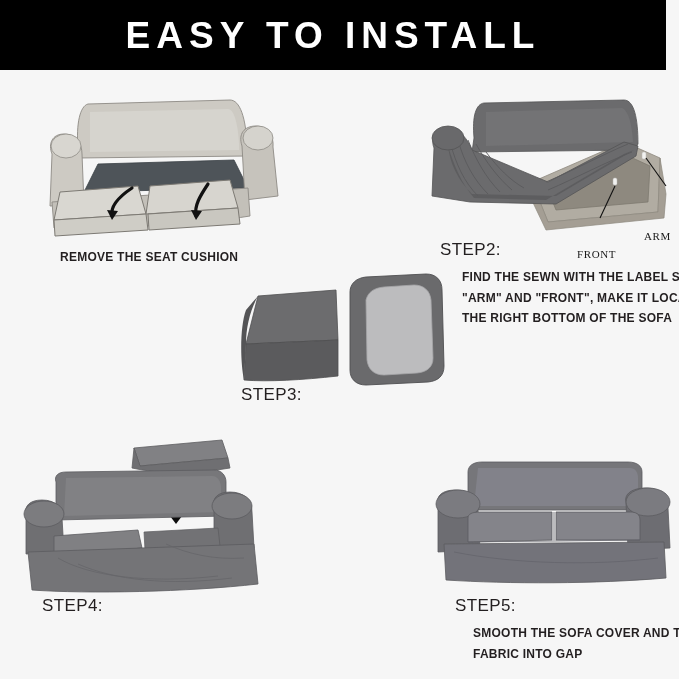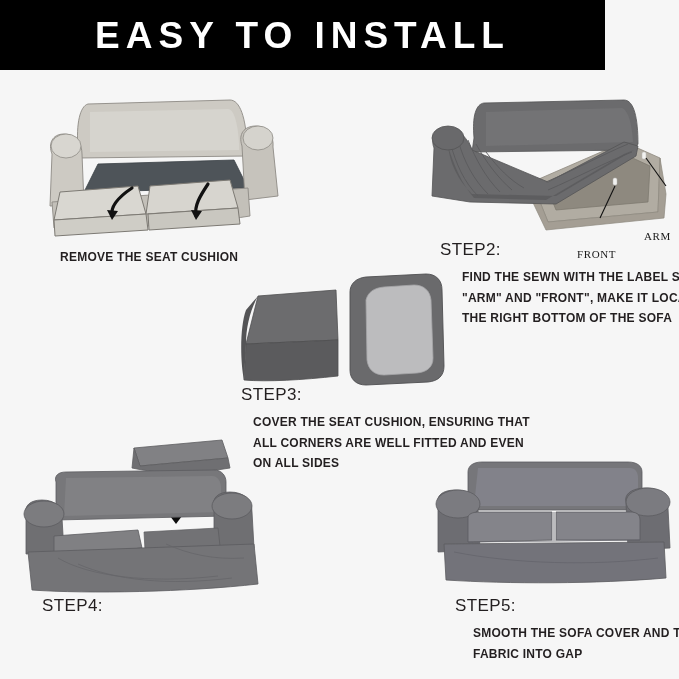--- a/index.html
+++ b/index.html
@@ -13,21 +13,21 @@
     position: relative;
     width: 679px;
     height: 679px;
     background: #f6f6f6;
     overflow: hidden;
   }
   
   .banner {
     position: absolute;
     left: 0; top: 0;
-    width: 605px; height: 70px;
+    width: 666px; height: 70px;
     background: #000000;
     display: flex;
     align-items: center;
     justify-content: center;
   }
   .banner-title {
     color: #ffffff;
     font-size: 37px;
     font-weight: bold;
     letter-spacing: 6px;
@@ -172,25 +172,20 @@
       <path d="M14 96 L106 92 L106 128 C70 132 36 134 12 132 Z" fill="#5b5b5d" stroke="#4f4f51" stroke-width="0.8"></path>
       <path d="M26 48 C18 62 14 80 14 96 L12 132 C8 112 8 78 14 62 Z" fill="#545456"></path>
 
       <path d="M118 44 C118 36 124 30 134 29 L194 26 C204 26 210 32 210 42 L212 118 C212 128 206 133 196 134 L134 137 C124 137 118 131 118 122 Z" fill="#6a6a6c" stroke="#4f4f51" stroke-width="0.9"></path>
       <path d="M134 52 C136 44 142 40 152 39 L182 37 C192 37 198 43 199 52 L201 110 C201 119 195 124 185 125 L152 127 C142 127 136 121 135 112 Z" fill="#bcbcbe" stroke="#a6a6a8" stroke-width="0.8"></path>
     </svg>
   </div>
 
   <div class="step" style="left:241px; top:385px;">
     <div class="step-title">STEP3:</div>
-    <div class="step-desc" style="margin-left:12px;">
-      <div>COVER THE SEAT CUSHION, ENSURING THAT</div>
-      <div>ALL CORNERS ARE WELL FITTED AND EVEN</div>
-      <div>ON ALL SIDES</div>
-    </div>
   </div>
 
   <div class="illus" style="left:18px; top:424px;">
     <svg width="272" height="172" viewBox="0 0 272 172">
 
       <path d="M116 24 L204 16 L210 34 L122 42 Z" fill="#818184" stroke="#5e5e61" stroke-width="0.8"></path>
       <path d="M116 24 L122 42 L210 34 L212 44 C178 50 140 50 114 44 Z" fill="#6f6f72" stroke="#5e5e61" stroke-width="0.8"></path>
 
       <g>
         <rect x="154" y="50" width="8" height="36" fill="#0d0d0d"></rect>

